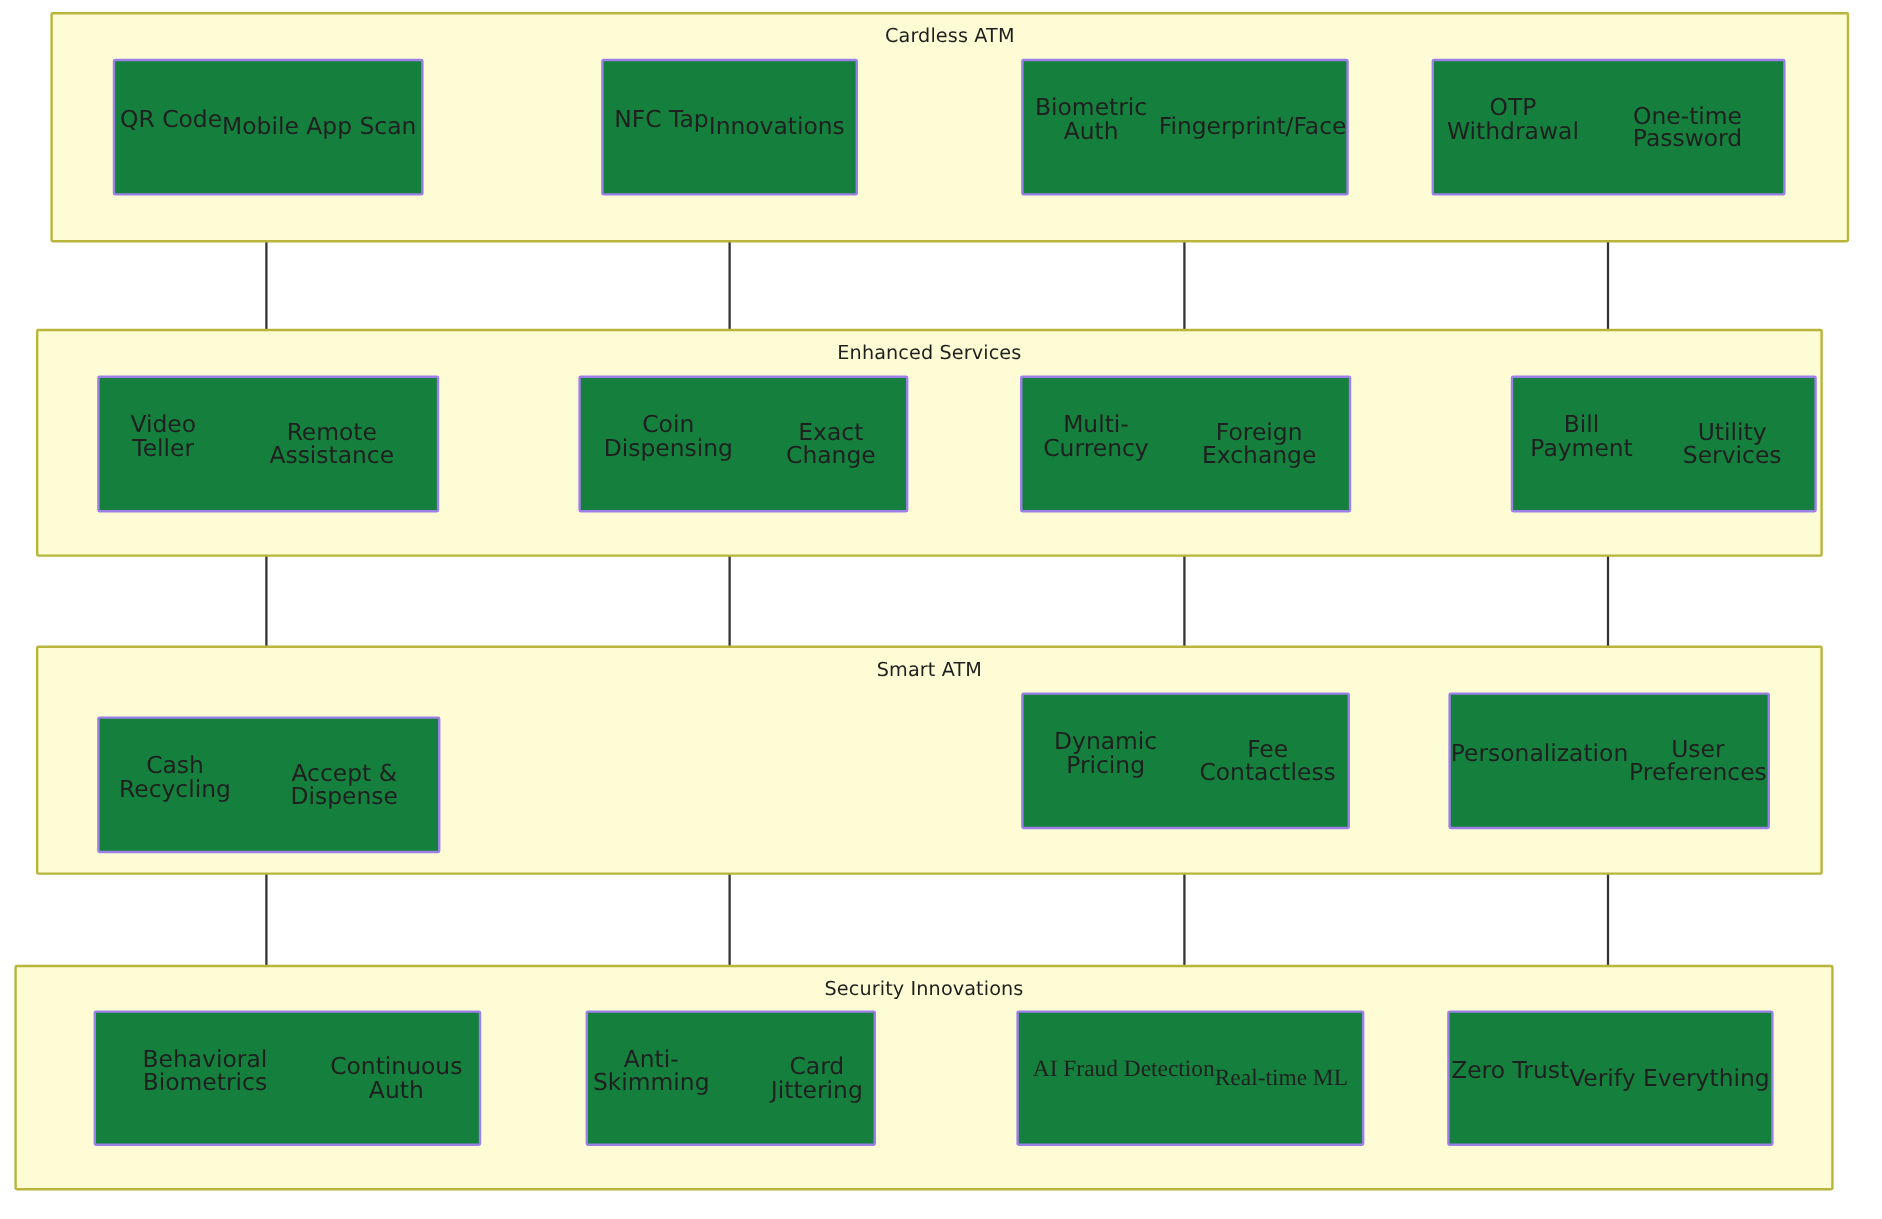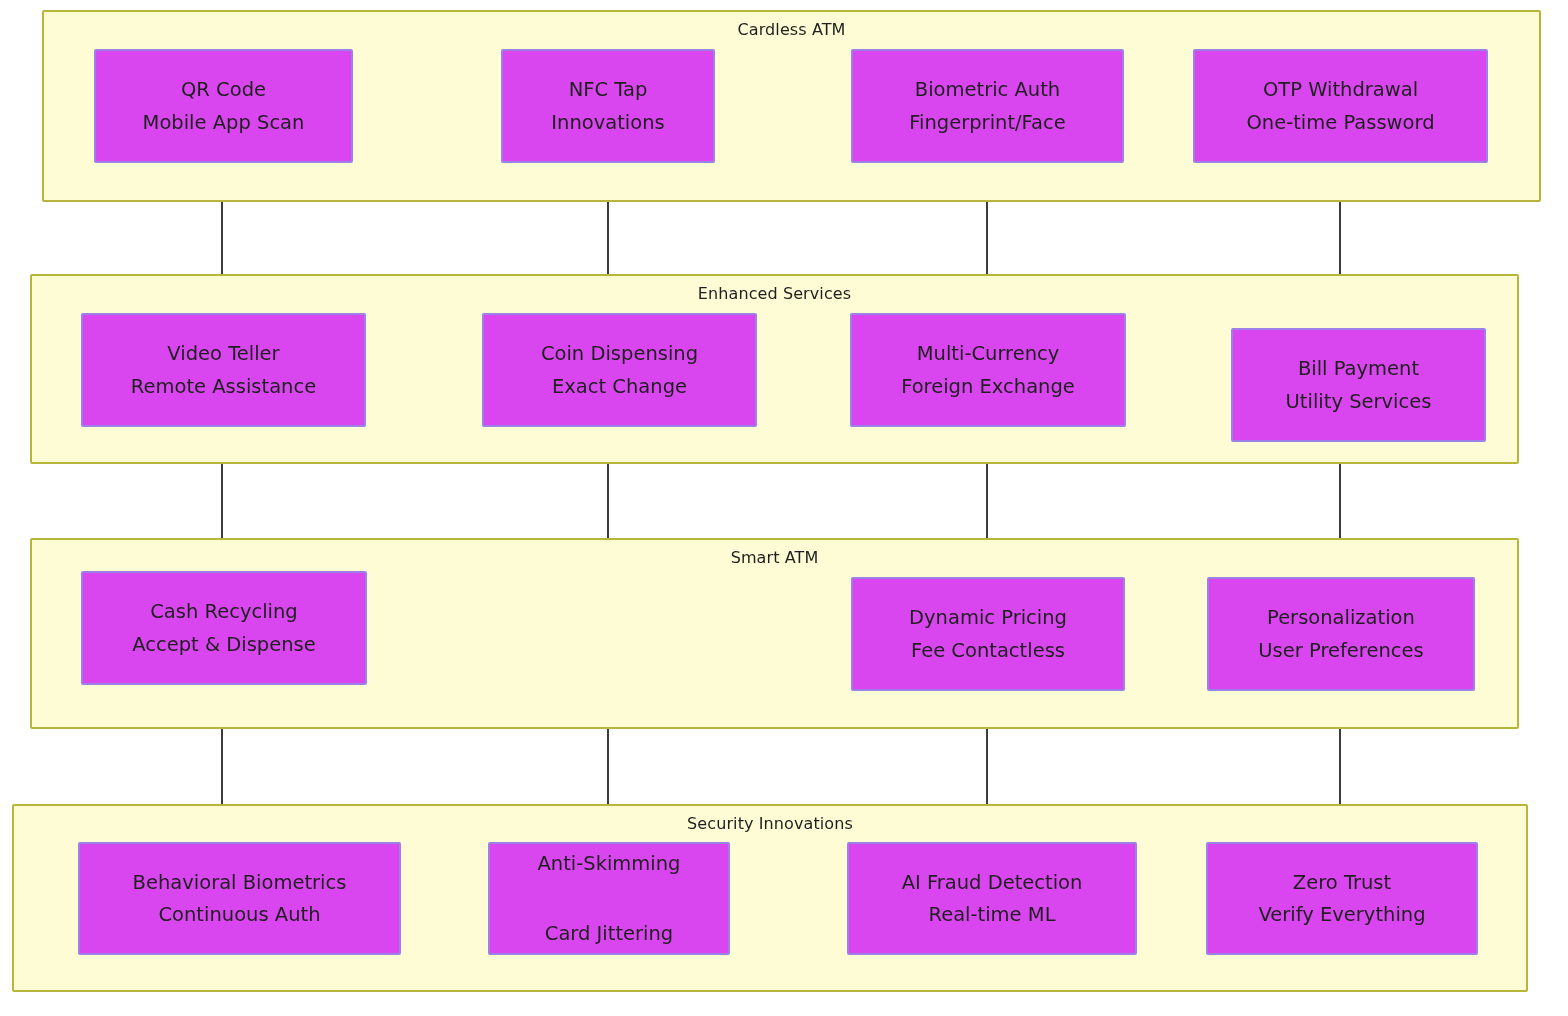--- a/index.html
+++ b/index.html
@@ -33,25 +33,25 @@
     right: 0;
     text-align: center;
     font-size: 16px;
     color: #1f1f1f;
     letter-spacing: 0.1px;
     white-space: nowrap;
   }
   .node {
     position: absolute;
     box-sizing: border-box;
-    background: #d946ef;
+    background: #15803d;
     border: 2px solid #9d7fe8;
     border-radius: 2px;
     display: flex;
-    flex-direction: column;
+    flex-direction: row;
     align-items: center;
     justify-content: center;
     text-align: center;
     color: #1f1f1f;
     font-size: 19.5px;
     line-height: 1.0;
   }
   .node .line1 { display: block; margin-bottom: 13px; }
   .node .line2 { display: block; }
   svg.edges {
@@ -123,30 +123,30 @@
     <span class="line2">Remote Assistance</span>
   </div>
   <div class="node" style="left:482px; top:313px; width:275px; height:114px;">
     <span class="line1">Coin Dispensing</span>
     <span class="line2">Exact Change</span>
   </div>
   <div class="node" style="left:850px; top:313px; width:276px; height:114px;">
     <span class="line1">Multi-Currency</span>
     <span class="line2">Foreign Exchange</span>
   </div>
-  <div class="node" style="left:1231px; top:313px; width:255px; height:114px;margin-top:15px;">
+  <div class="node" style="left:1259px; top:313px; width:255px; height:114px;">
     <span class="line1">Bill Payment</span>
     <span class="line2">Utility Services</span>
   </div>
 
   <div class="cluster" style="left:30px; top:538px; width:1489px; height:191px;">
     <div class="cluster-title">Smart ATM</div>
   </div>
 
-  <div class="node" style="left:81px; top:571px; width:286px; height:114px;">
+  <div class="node" style="left:81px; top:597px; width:286px; height:114px;">
     <span class="line1">Cash Recycling</span>
     <span class="line2">Accept &amp; Dispense</span>
   </div>
   <div class="node" style="left:851px; top:577px; width:274px; height:114px;">
     <span class="line1">Dynamic Pricing</span>
     <span class="line2">Fee Contactless</span>
   </div>
   <div class="node" style="left:1207px; top:577px; width:268px; height:114px;">
     <span class="line1">Personalization</span>
     <span class="line2">User Preferences</span>
@@ -157,21 +157,21 @@
   </div>
 
   <div class="node" style="left:78px; top:842px; width:323px; height:113px;">
     <span class="line1">Behavioral Biometrics</span>
     <span class="line2">Continuous Auth</span>
   </div>
   <div class="node" style="left:488px; top:842px; width:242px; height:113px;gap:38px;">
     <span class="line1">Anti-Skimming</span>
     <span class="line2">Card Jittering</span>
   </div>
-  <div class="node" style="left:847px; top:842px; width:290px; height:113px;">
+  <div class="node" style="left:847px; top:842px; width:290px; height:113px;font-family:Liberation Serif, serif;">
     <span class="line1">AI Fraud Detection</span>
     <span class="line2">Real-time ML</span>
   </div>
   <div class="node" style="left:1206px; top:842px; width:272px; height:113px;">
     <span class="line1">Zero Trust</span>
     <span class="line2">Verify Everything</span>
   </div>
 
 </div>
 

